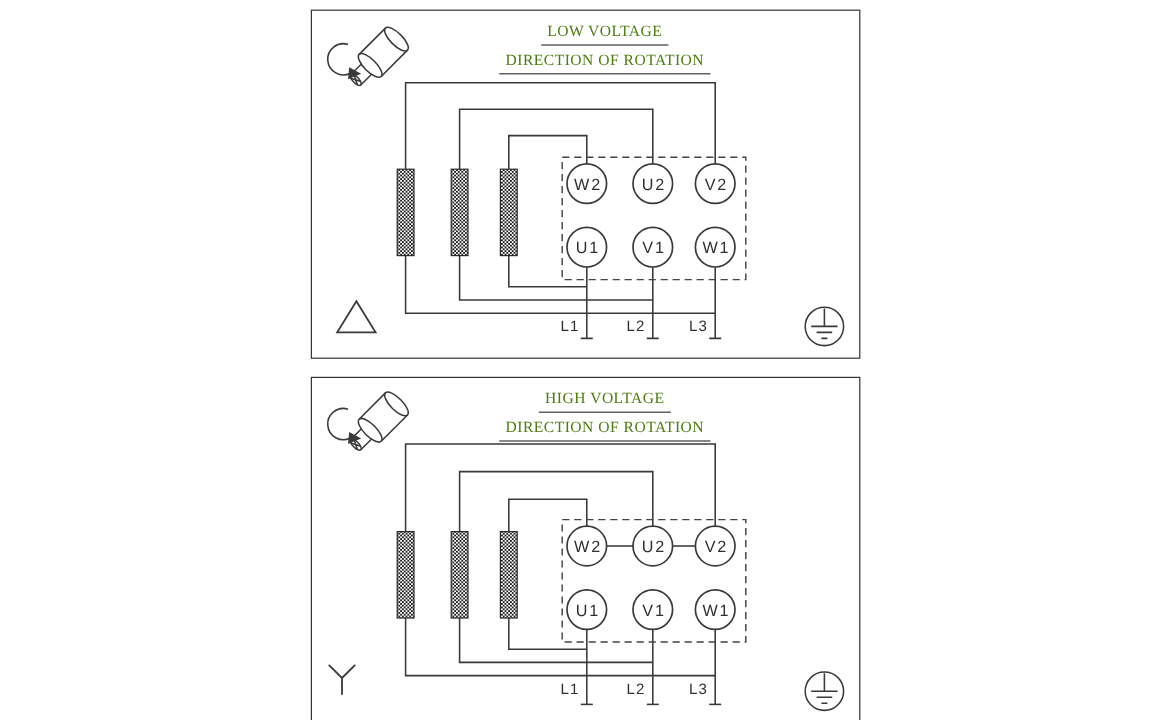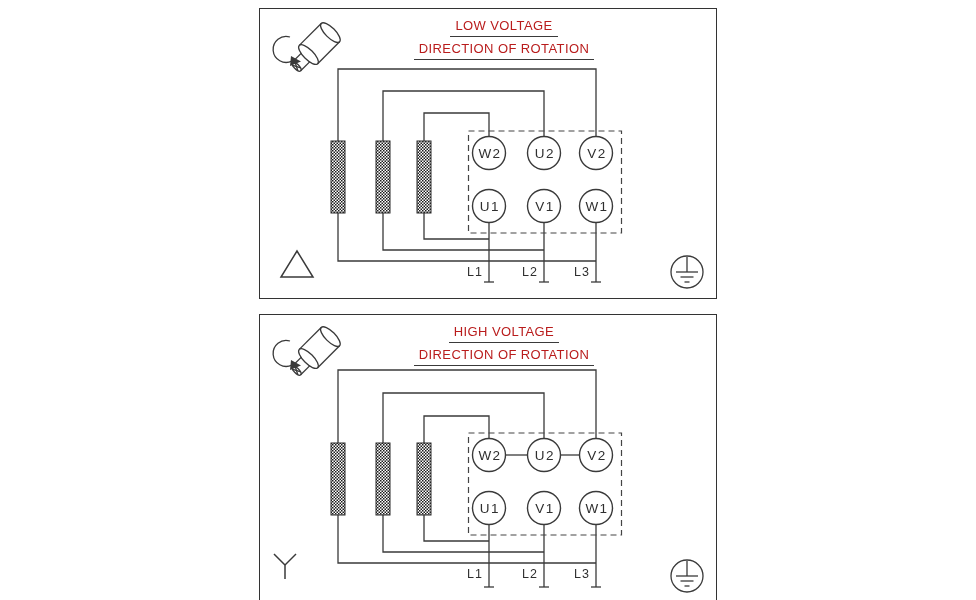--- a/index.html
+++ b/index.html
@@ -12,23 +12,24 @@
     border:1px solid #333333; box-sizing:border-box; background:#ffffff;
   }
   #panel-low  { top:8px; }
   #panel-high { top:298px; height:290px;margin-top:16px; }
   .panel svg { position:absolute; left:0; top:0; }
   .titles {
     position:absolute; top:9px; left:32px; right:0;
     display:flex; flex-direction:column; align-items:center; z-index:2;
   }
   .title-line {
-    display:inline-block; font-size:13px; letter-spacing:0.4px; color:#b91c1c;
+    display:inline-block; font-size:13px; letter-spacing:0.4px; color:#4d7c0f;
     border-bottom:1px solid #3a3a3a; padding:0 5px 3px 5px; margin-bottom:4px;
     white-space:nowrap;
+    font-family:Liberation Serif, serif;
   }
   
   .w    { stroke:#3a3a3a; stroke-width:1.3; fill:none; }
   .w2   { stroke:#3a3a3a; stroke-width:1.5; fill:none; }
   .dash { stroke:#444444; stroke-width:1.2; fill:none; stroke-dasharray:6 4; }
   .circ { fill:#ffffff; stroke:#3a3a3a; stroke-width:1.4; }
   .blkA { fill:url(#hatch-low);  stroke:#2a2a2a; stroke-width:1; }
   .blkB { fill:url(#hatch-high); stroke:#2a2a2a; stroke-width:1; }
   .svgtext { font-family:"Liberation Sans", sans-serif; fill:#2f2f2f; }
   .tlabel { font-size:13.5px; letter-spacing:1.5px; text-anchor:middle; }

